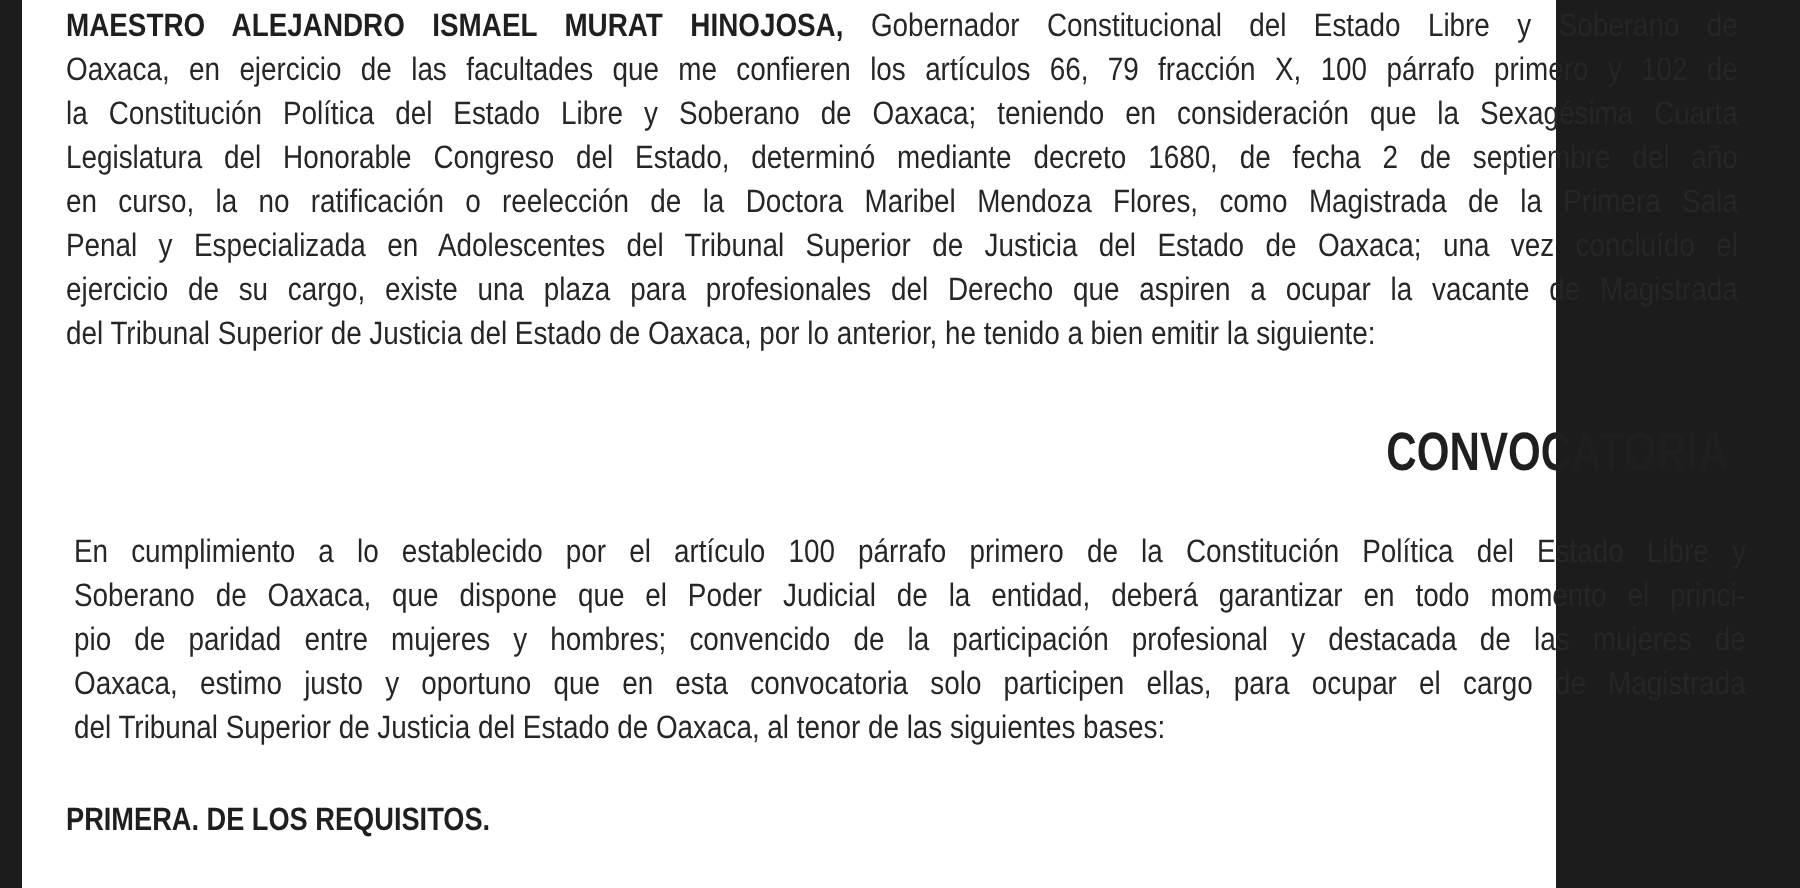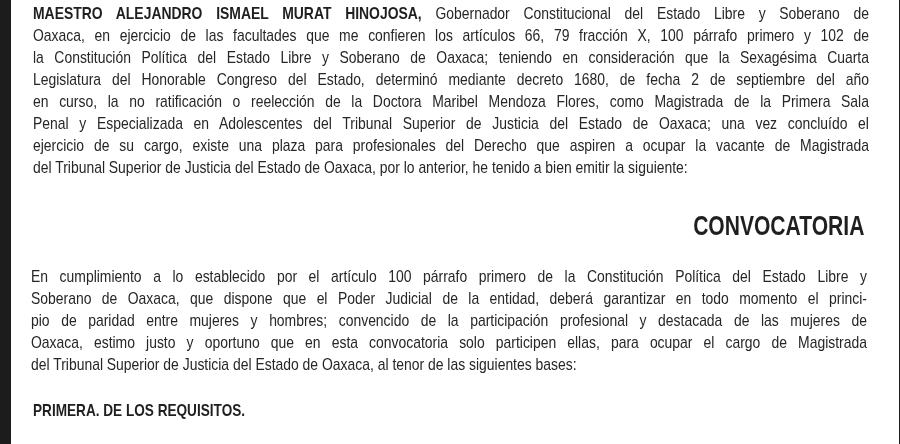--- a/index.html
+++ b/index.html
@@ -7,21 +7,21 @@
       padding: 0;
       width: 900px;
       height: 444px;
       overflow: hidden;
       background: #1c1c1c;
     }
     .page {
       position: absolute;
       left: 11px;
       top: 0;
-      width: 888px;
+      width: 767px;
       height: 444px;
       background: #ffffff;
     }
     .frame-left {
       position: absolute; left: 0; top: 0; width: 11px; height: 444px; background: #1c1c1c;
     }
     .frame-right {
       position: absolute; left: 889px; top: 0; width: 11px; height: 444px; background: #1c1c1c;
     }
     .content {
@@ -64,21 +64,21 @@
       line-height: 34px;
       color: #1f1f1f;
     }
     .title span {
       display: inline-block;
       transform: scaleX(0.78);
       transform-origin: center center;
     }
     .para2 {
       position: absolute;
-      left: 20px;
+      left: 26px;
       top: 265px;
       width: 836px;
       color: #262626;
       font-family: "Liberation Sans", sans-serif;
       font-size: 16.2px;
       line-height: 22px;
     }
     .section-heading {
       position: absolute;
       left: 22px;

